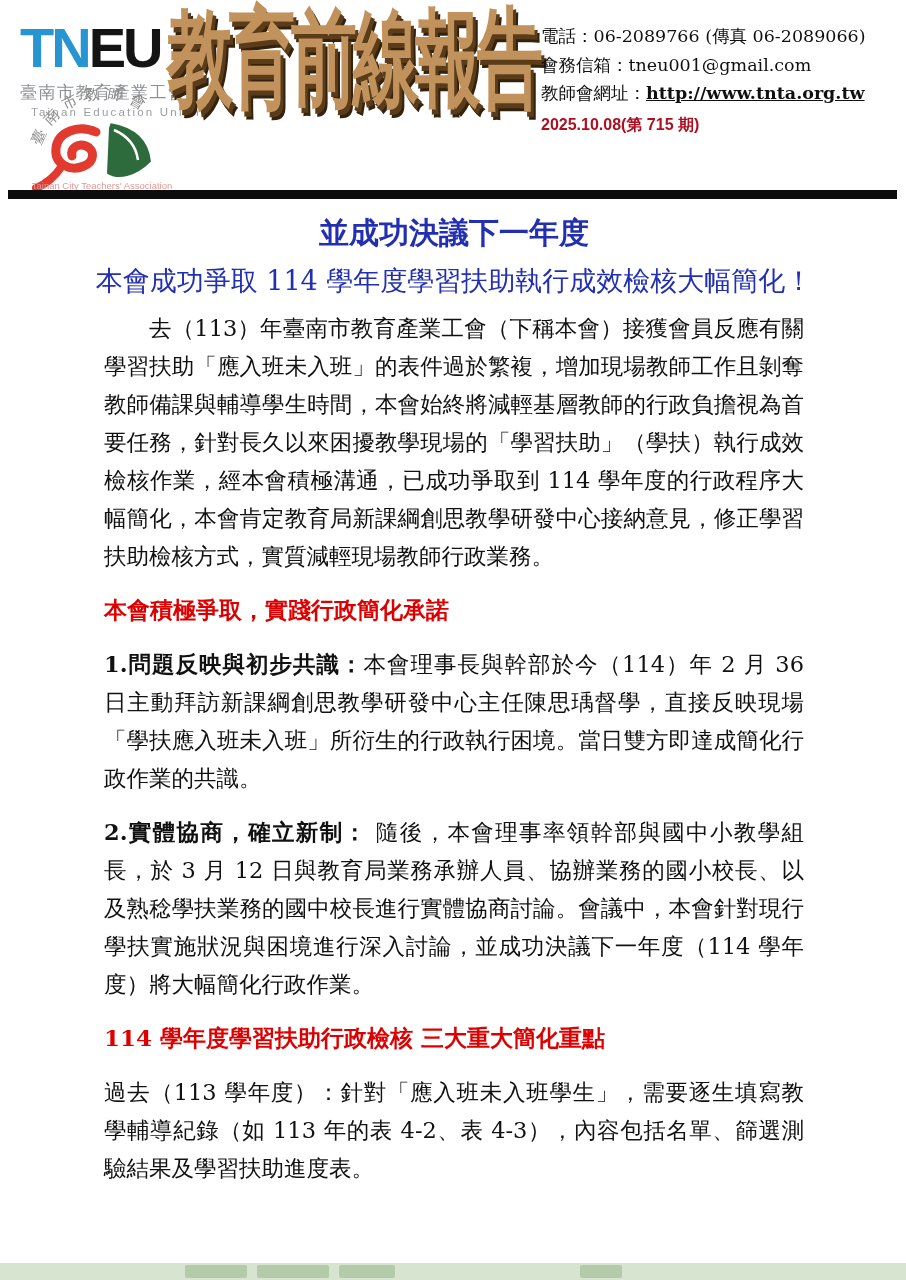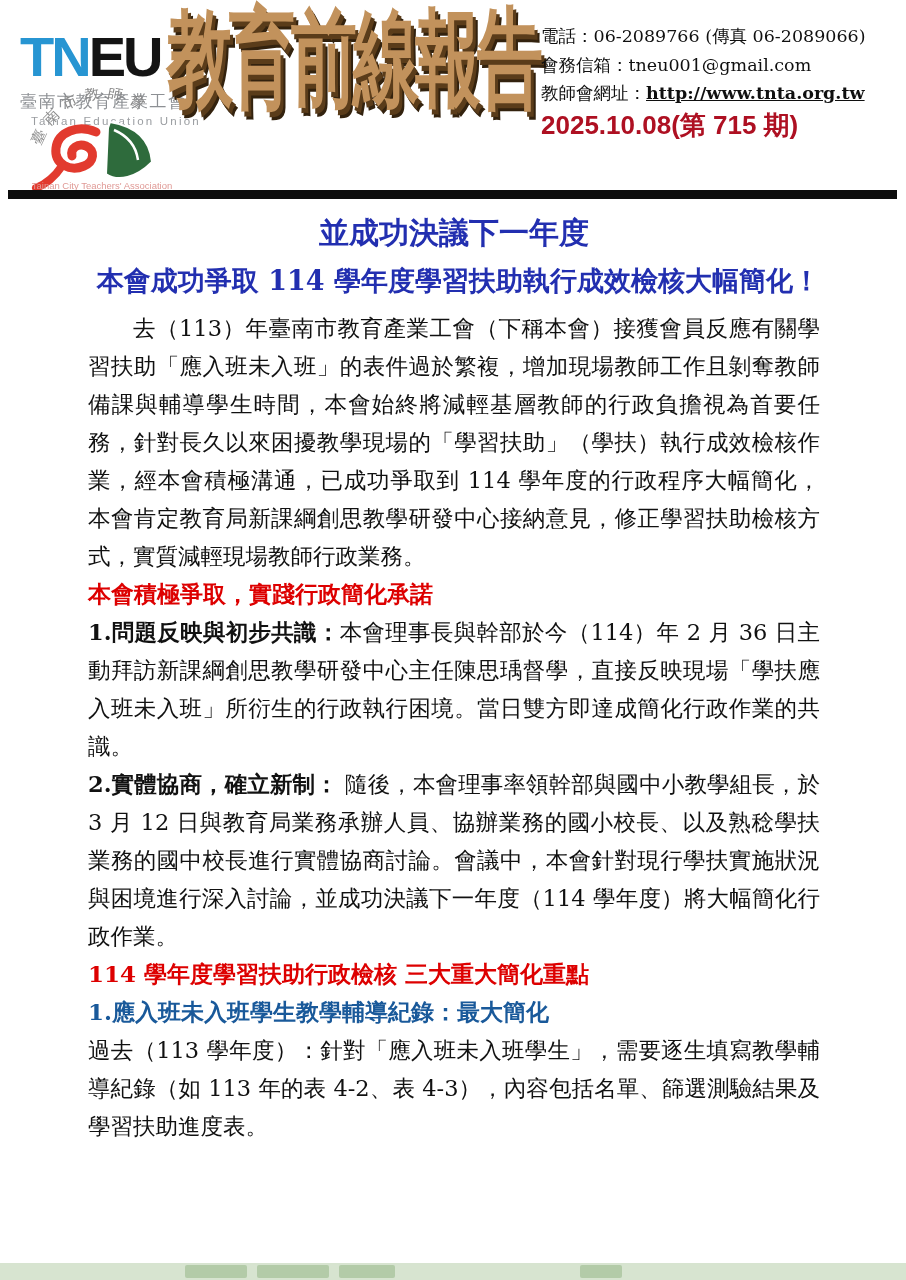--- a/index.html
+++ b/index.html
@@ -1,50 +1,50 @@
 <!DOCTYPE html>
 <html><head>
 <meta charset="utf-8">
 <style>
   html,body{margin:0;padding:0;background:#ffffff;}
   .page{position:relative;width:906px;height:1280px;background:#ffffff;overflow:hidden;
         font-family:"DejaVu Serif","Liberation Serif",serif;color:#111;}
 
   
   .header{position:relative;height:199px;}
-  .logo-block{position:absolute;left:20px;top:29px;width:250px;}
+  .logo-block{position:absolute;left:20px;top:20px;width:250px;}
   .tneu-word{font-family:"Liberation Sans","DejaVu Sans",sans-serif;font-weight:800;
              font-size:56px;line-height:1;letter-spacing:-3px;}
   .tneu-word .tn{color:#2795d2;}
   .tneu-word .eu{color:#141414;}
   .org-zh{font-family:"Liberation Sans","DejaVu Sans",sans-serif;font-size:17px;color:#8d9094;
           letter-spacing:1.5px;margin-top:5px;white-space:nowrap;}
   .org-en{font-family:Liberation Sans, sans-serif;font-size:11.5px;color:#9a9da1;
           letter-spacing:2.2px;margin-top:2px;white-space:nowrap;margin-left:11px;}
   .teachers-logo{position:absolute;left:18px;top:88px;}
   .masthead{position:absolute;left:158px;top:14px;width:390px;height:168px;
             display:flex;align-items:flex-start;justify-content:center;}
   .masthead span{font-weight:bold;font-size:66px;letter-spacing:-4px;white-space:nowrap;
             color:#c2925c;transform:scaleY(1.62);
             text-shadow:3px 3px 0 #5a3c1a,5px 5px 0 #33220e;}
   .contact{position:absolute;left:541px;top:22px;width:362px;font-size:17.5px;line-height:28.5px;
            color:#101010;white-space:nowrap;}
   .contact a{text-decoration:underline;}
   .link-blue{color:#1813d1;font-weight:bold;}
   .link-black{color:#101010;font-weight:bold;}
   .issue-date{font-family:"Liberation Sans","DejaVu Sans",sans-serif;font-weight:bold;
-              font-size:26px;color:#ae1022;margin-top:3px;}
+              font-size:16px;color:#ae1022;margin-top:3px;}
   .divider{position:absolute;left:8px;top:190px;width:889px;height:9px;background:#0d0d0d;}
 
   
   .article{padding:0 86px 0 88px;font-size:22.5px;line-height:38px;text-align:justify;}
-  .article p{margin:0;}
+  .article p{margin:16px;}
   .doc-title{margin-top:15px;text-align:center;font-weight:bold;font-size:30px;line-height:38px;
              color:#222fb0;}
-  .doc-subtitle{margin-top:9px;text-align:right;font-weight:bold;font-size:27px;line-height:40px;
+  .doc-subtitle{margin-top:9px;text-align:center;font-weight:normal;font-size:27px;line-height:40px;
              color:#222fb0;}
   .para1{margin-top:8px !important;text-indent:2em;}
   .red-heading{font-weight:bold;font-size:23px;color:#dd0000;line-height:38px;}
   .blue-heading{font-weight:bold;font-size:23px;color:#19599a;line-height:38px;}
   .lead{font-weight:bold;}
 
   
   .bottom-bar{position:absolute;left:0;right:0;bottom:0;height:17px;background:#d7e4d0;}
   .bottom-bar .blk{position:absolute;top:2px;height:13px;background:#b3cba8;border-radius:2px;}
   .blk1{left:185px;width:62px;} .blk2{left:257px;width:72px;}
@@ -106,21 +106,20 @@
 
     <p class="red-heading">本會積極爭取，實踐行政簡化承諾</p>
 
     <p><span class="lead">1.問題反映與初步共識：</span><span>本會理事長與幹部於今（114）年 2 月 36 日主動拜訪新課綱創思教學研發中心主任陳思瑀督學，直接反映現場「學扶應入班未入班」所衍生的行政執行困境。當日雙方即達成簡化行政作業的共識。</span></p>
 
     <p><span class="lead">2.實體協商，確立新制：</span><span> 隨後，本會理事率領幹部與國中小教學組長，於 3 月 12 日與教育局業務承辦人員、協辦業務的國小校長、以及熟稔學扶業務的國中校長進行實體協商討論。會議中，本會針對現行學扶實施狀況與困境進行深入討論，並成功決議下一年度（114 學年度）將大幅簡化行政作業。</span></p>
 
     <p class="red-heading">114 學年度學習扶助行政檢核 三大重大簡化重點</p>
 
 
-    <p class="blue-heading">1.應入班未入班學生教學輔導紀錄：最大簡化</p>
 
 
     <p>過去（113 學年度）：針對「應入班未入班學生」，需要逐生填寫教學輔導紀錄（如 113 年的表 4-2、表 4-3），內容包括名單、篩選測驗結果及學習扶助進度表。</p>
 
   </div>
 
   <div class="bottom-bar">
     <div class="blk blk1"></div>
     <div class="blk blk2"></div>
     <div class="blk blk3"></div>

